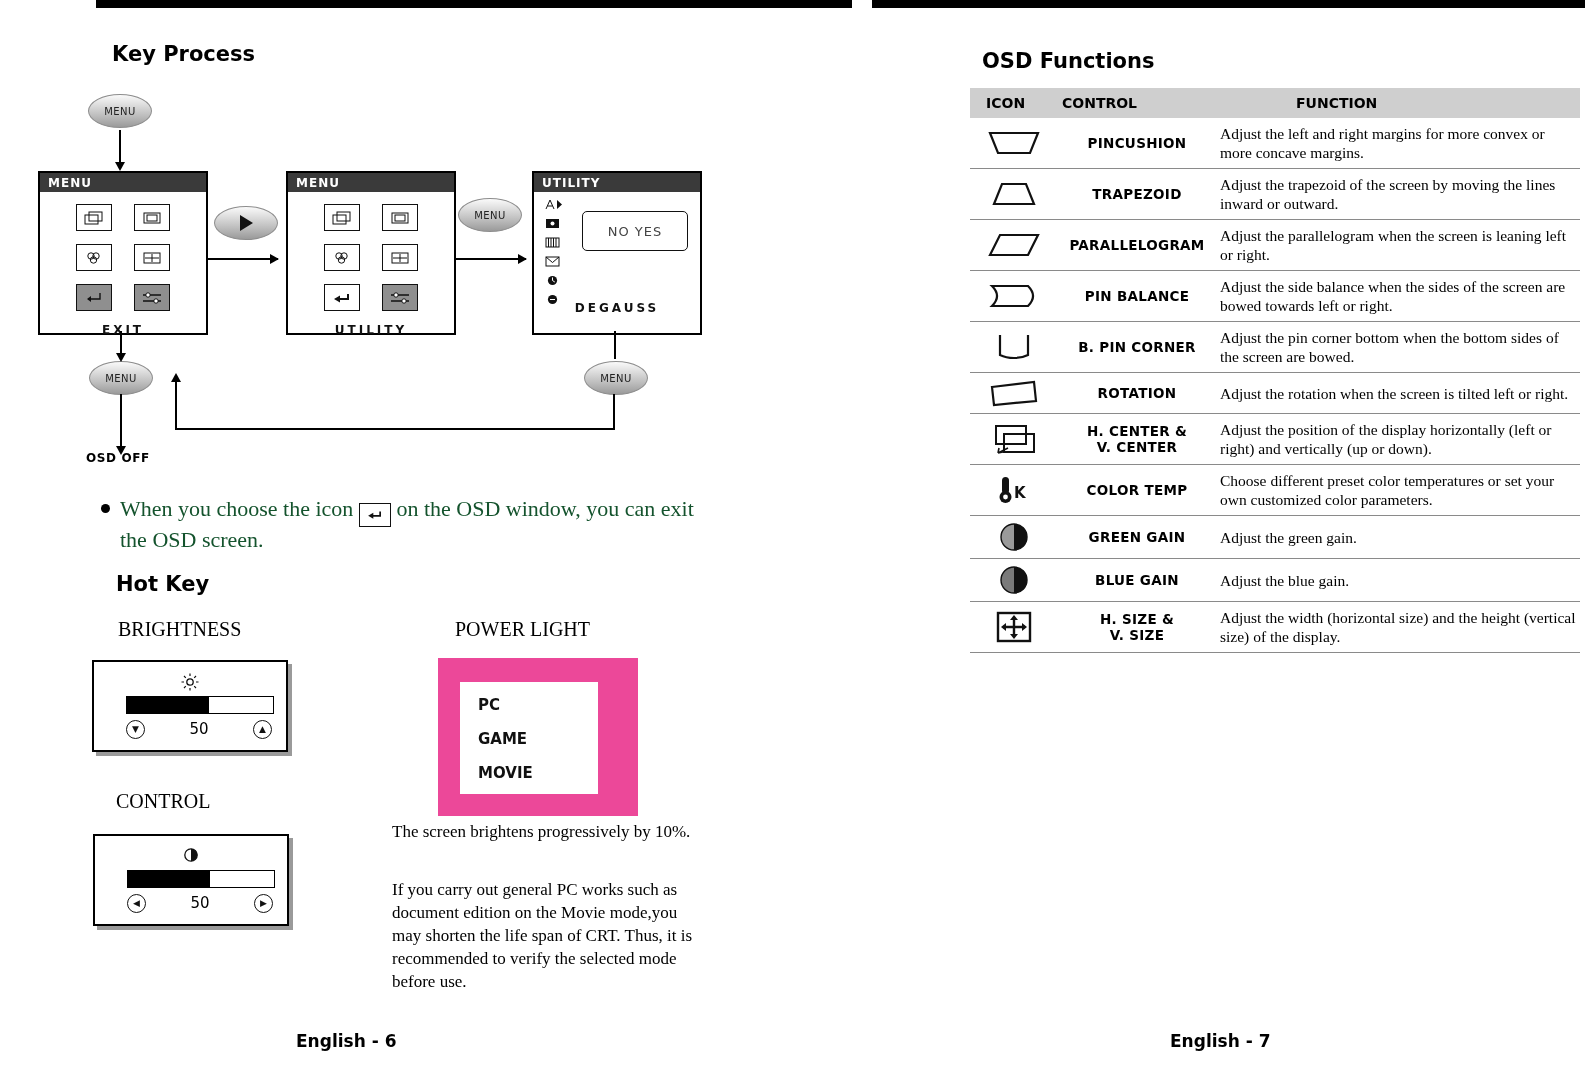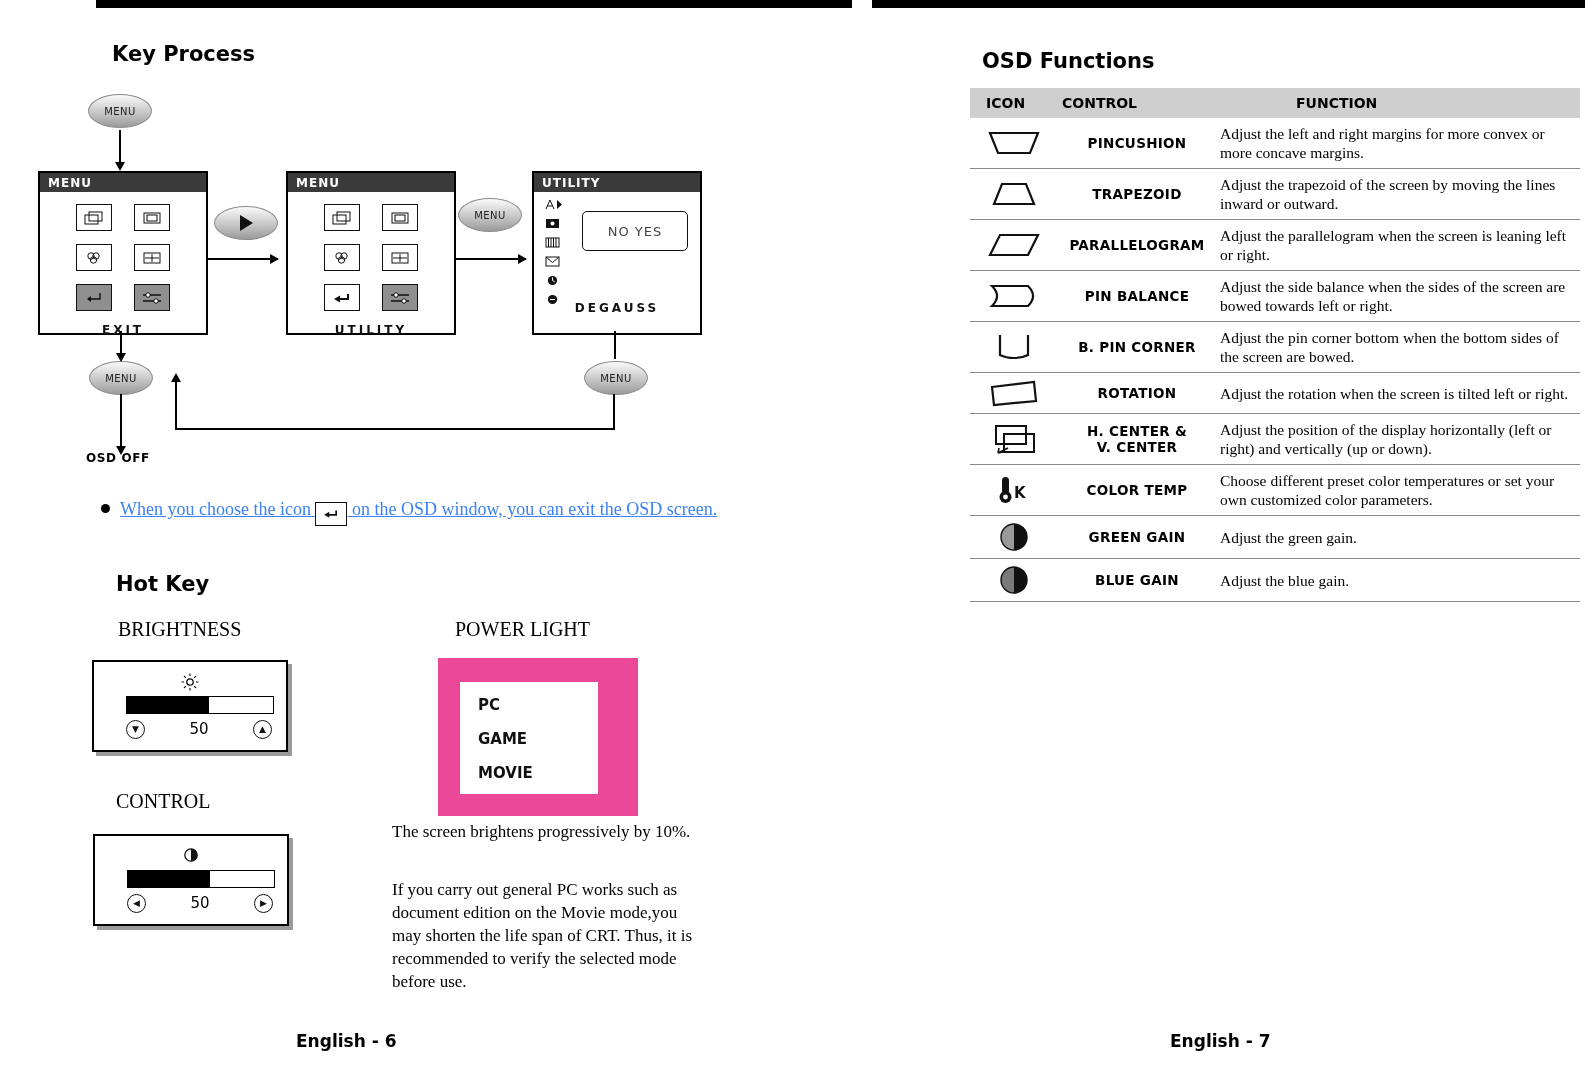--- a/index.html
+++ b/index.html
@@ -75,21 +75,21 @@
   }
   .play-oval .tri{
     width:0;height:0;border-left:13px solid #111;
     border-top:8px solid transparent;border-bottom:8px solid transparent;
   }
   .osd-off{
     position:absolute;font-family:"DejaVu Sans", sans-serif;font-size:12px;font-weight:bold;
     letter-spacing:.6px;
   }
   .bullet-para{
-    position:absolute;font-size:18px;line-height:26px;color:#3b82f6;text-decoration:underline;
+    position:absolute;font-size:22px;line-height:26px;color:#14532d;
   }
   .bullet-dot{
     position:absolute;width:9px;height:9px;border-radius:50%;background:#000;
   }
   .inline-icon{
     display:inline-flex;width:30px;height:22px;border:1px solid #111;background:#fff;
     align-items:center;justify-content:center;font-size:12px;vertical-align:-5px;
   }
 
   .hk-label{position:absolute;font-size:20px;color:#000;}
@@ -480,17 +480,31 @@
       <tr>
         <td class="ic">
           <svg class="gl" width="40" height="30" viewBox="0 0 40 30">
               <circle cx="20" cy="15" r="13" fill="#7a7a7a" stroke="#111" stroke-width="1.4"></circle>
               <path d="M20 2 A13 13 0 0 1 20 28 Z" fill="#111"></path>
             </svg>
         </td>
         <td class="ctrl">BLUE GAIN</td>
         <td class="fndesc">Adjust the blue gain.</td>
       </tr>
+      <tr>
+        <td class="ic">
+          <svg class="gl" width="44" height="34" viewBox="0 0 44 34">
+              <rect x="6" y="3" width="32" height="28" fill="none" stroke="#111" stroke-width="2.4"></rect>
+              <path d="M22 8 V26 M11 17 H33" stroke="#111" stroke-width="2.4"></path>
+              <path d="M22 5 L18 10 H26 Z M22 29 L18 24 H26 Z M9 17 L14 13 V21 Z M35 17 L30 13 V21 Z" fill="#111"></path>
+            </svg>
+        </td>
+        <td class="ctrl">
+          <span class="ctrl2">H. SIZE &amp;</span>
+          <span class="ctrl2">V. SIZE</span>
+        </td>
+        <td class="fndesc">Adjust the width (horizontal size) and the height (vertical size) of the display.</td>
+      </tr>
     </tbody>
   </table>
 
   <div class="pagenum" style="left:310px;">English - 7</div>
 </div>
 
 </body></html>

